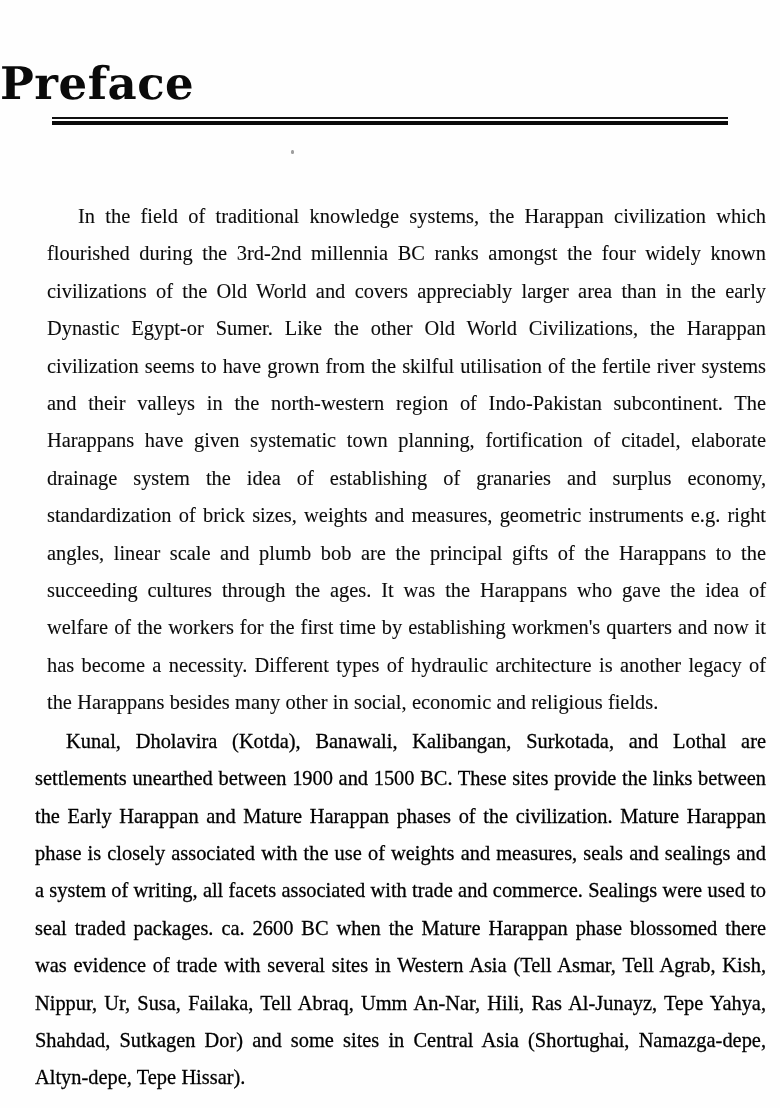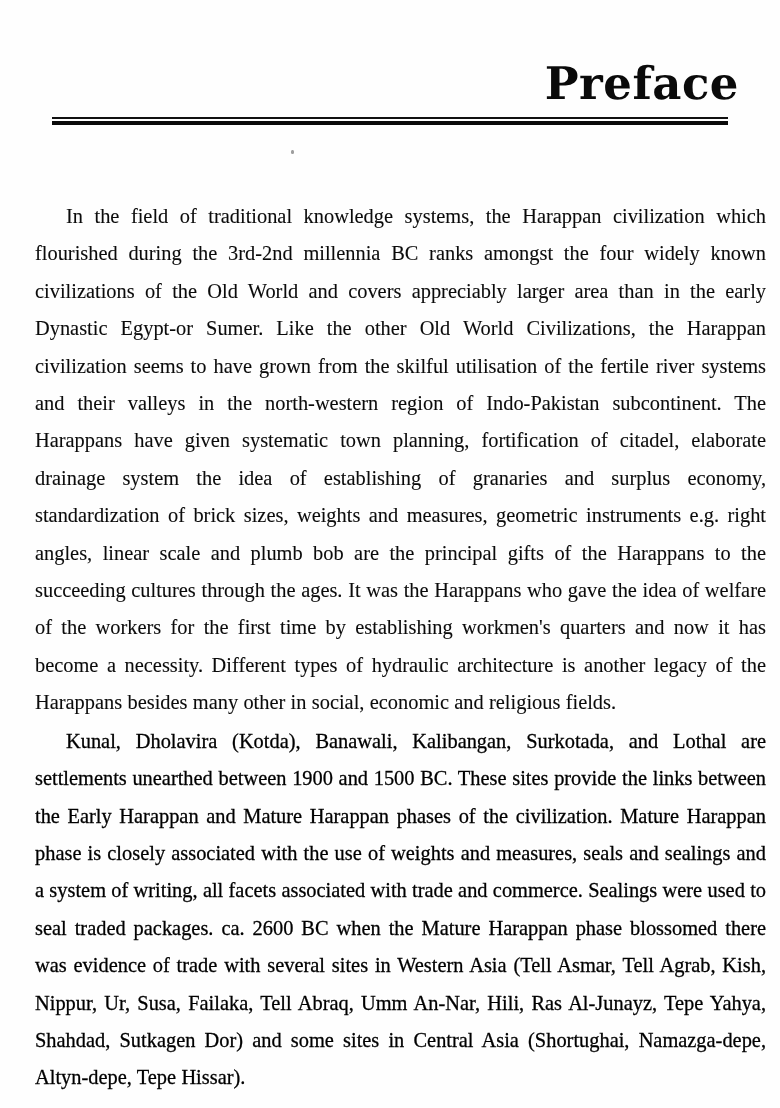--- a/index.html
+++ b/index.html
@@ -20,22 +20,21 @@
     background: #fefefe;
     overflow: hidden;
   }
 
   
   .title-block {
     position: absolute;
     left: 0;
     top: 58px;
     width: 723px;
-    text-align: right;
-    padding-left: 16px;
+    text-align: left;
   }
   .page-title {
     font-family: "DejaVu Serif", "Liberation Serif", serif;
     font-weight: bold;
     font-size: 45px;
     line-height: 52px;
     letter-spacing: 0.5px;
     color: #0a0a0a;
     margin: 0;
     padding: 0;
@@ -98,20 +97,21 @@
     margin-top: 1px;
     font-family: Liberation Serif, serif;
   }
   
   .ink-heavy {
     color: #000000;
     -webkit-text-stroke: 0.28px #000000;
   }
   .ink-normal {
     color: #0b0b0b;
+    margin-left: 12px;
     -webkit-text-stroke: 0.1px #0b0b0b;
   }
 </style>
 </head>
 <body>
 
 <div class="page">
 
   <div class="title-block">
     <h1 class="page-title">Preface</h1>

